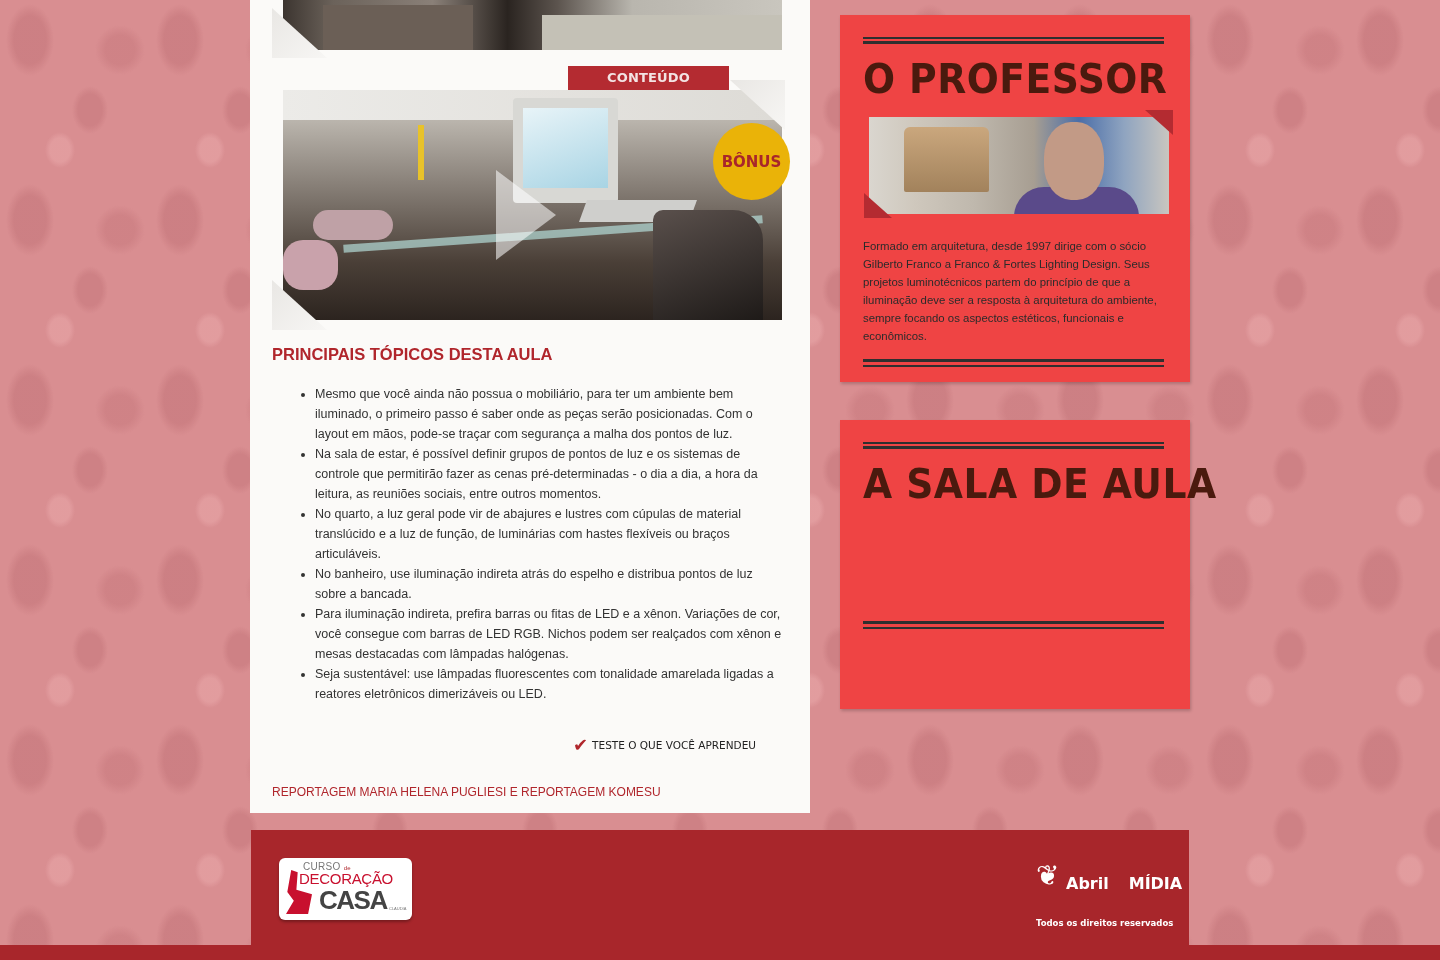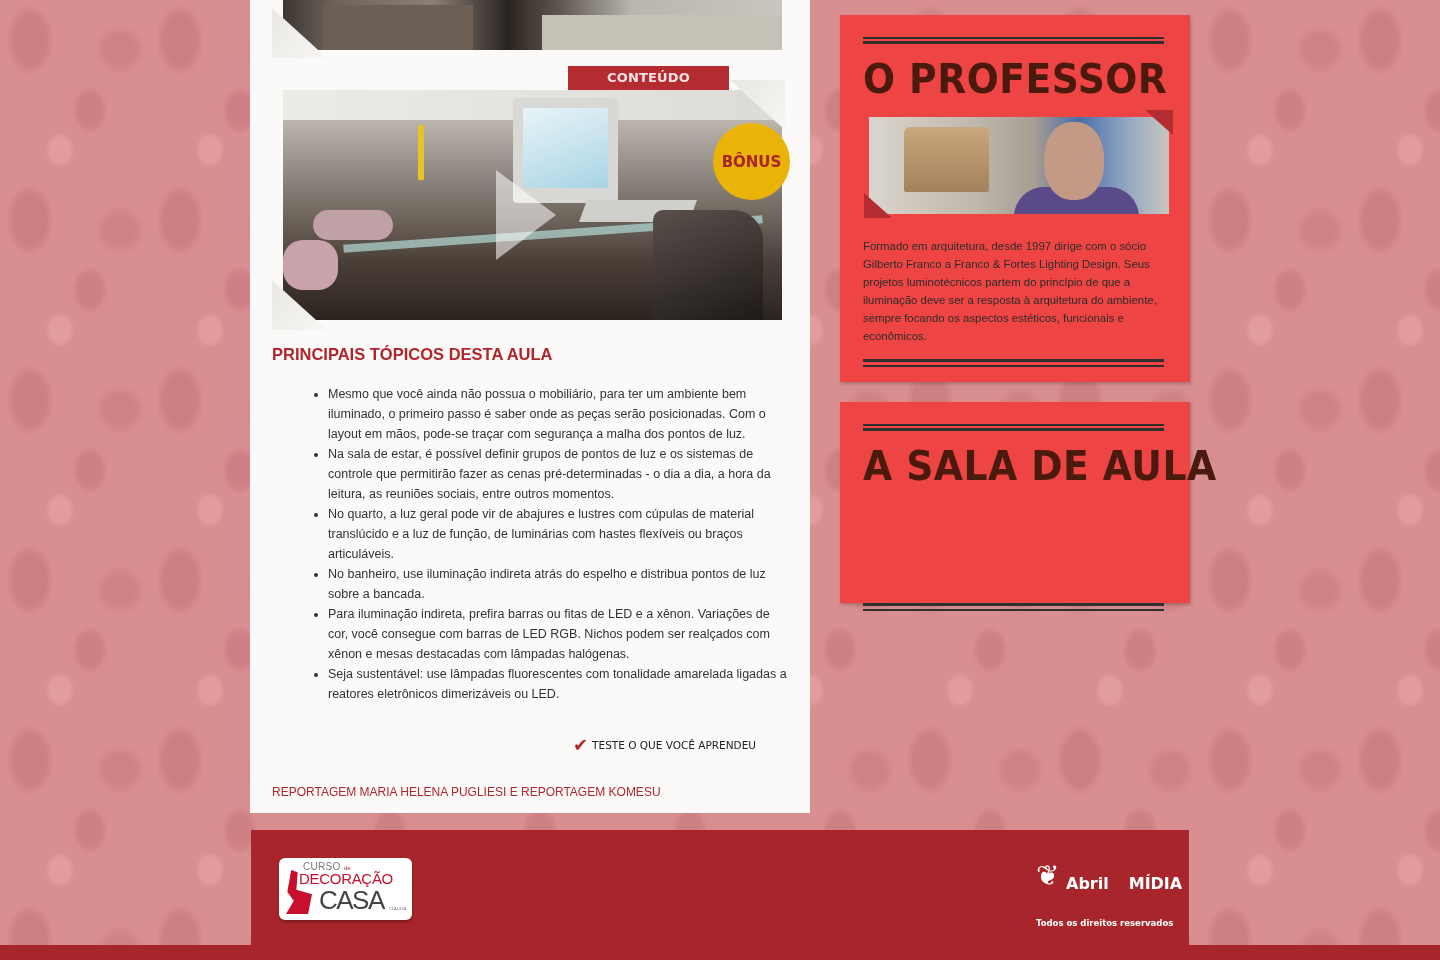--- a/index.html
+++ b/index.html
@@ -78,39 +78,39 @@
 
   .topics-title {
     position: absolute; left: 22px; top: 345px;
     color: #b0262c; font-weight: bold; font-size: 16.5px;
   }
   .topics-list {
     position: absolute; left: 62px; top: 384px; width: 475px;
     font-size: 12.5px; line-height: 20px; color: #333;
     list-style: disc;
   }
-  .topics-list li { margin-left: 16px; }
+  .topics-list li { margin-left: 3px; }
   .test-link {
     position: absolute; left: 323px; top: 736px;
     display: flex; align-items: center; gap: 4px;
     font-family: "DejaVu Sans", sans-serif; font-size: 10.5px; color: #222;
   }
   .check-icon { color: #b0262c; font-size: 18px; font-weight: bold; line-height: 18px; }
   .byline {
     position: absolute; left: 22px; top: 785px; font-size: 12px; color: #b0262c;
   }
   .byline b { font-weight: normal; }
 
   
   .card {
     position: absolute; left: 840px; width: 350px;
     background: #ef4444; box-shadow: 1px 2px 3px rgba(0,0,0,0.2);
   }
   .card-professor { top: 15px; height: 367px; }
-  .card-sala { top: 402px; height: 201px; }
+  .card-sala { top: 420px; height: 289px; }
   .rule-top, .rule-bottom { position: absolute; left: 23px; width: 301px; }
   .rule-top::before, .rule-top::after, .rule-bottom::before, .rule-bottom::after {
     content: ""; position: absolute; left: 0; width: 100%; background: #2f2f2f;
   }
   .rule-top::before { top: 0; height: 1.5px; }
   .rule-top::after { top: 4px; height: 3px; }
   .rule-bottom::before { top: 0; height: 3px; }
   .rule-bottom::after { top: 6px; height: 1.5px; }
   .card-heading {
     position: absolute; left: 23px; width: 305px;
@@ -146,21 +146,21 @@
     position: absolute; left: 251px; top: 830px; width: 938px; height: 115px;
     background: #a8262b;
   }
   .logo-casa {
     position: absolute; left: 28px; top: 28px; width: 133px; height: 62px;
     background: #fff; border-radius: 6px; box-shadow: 0 2px 3px rgba(0,0,0,0.3);
   }
   .logo-casa .curso { position:absolute; left:24px; top:3px; font-size:10px; color:#777; letter-spacing:0.3px; }
   .logo-casa .curso small { font-size:6px; color:#b0262c; }
   .logo-casa .deco { position:absolute; left:20px; top:12px; font-size:15px; color:#c8102e; letter-spacing:-0.3px; }
-  .logo-casa .casa { position:absolute; left:40px; top:27px; font-size:26px; font-weight:normal; color:#444; letter-spacing:-1.5px; }
+  .logo-casa .casa { position:absolute; left:40px; top:27px; font-size:26px; font-weight:bold; color:#444; letter-spacing:-1.5px; }
   .logo-casa .claudia { position:absolute; left:110px; top:48px; font-size:4px; color:#777; }
   .logo-casa .chair-shape {
     position:absolute; left:7px; top:12px; width:26px; height:44px; background:#c8102e;
     clip-path: polygon(20% 0, 45% 5%, 40% 45%, 100% 55%, 85% 100%, 0 100%, 30% 70%, 5% 50%);
   }
   .abril {
     position: absolute; left: 785px; top: 32px; width: 140px; color: #fff;
   }
   .abril .tree { position:absolute; left:0; top:0; font-size:28px; line-height:28px; }
   .abril .name { position:absolute; left:30px; top:12px; font-family:"DejaVu Sans",sans-serif; font-weight:bold; font-size:16px; white-space:nowrap; }

